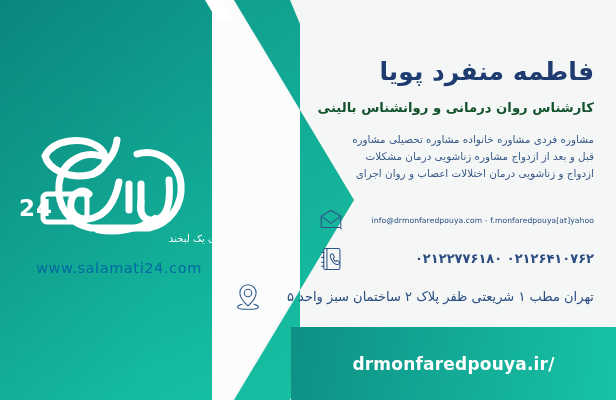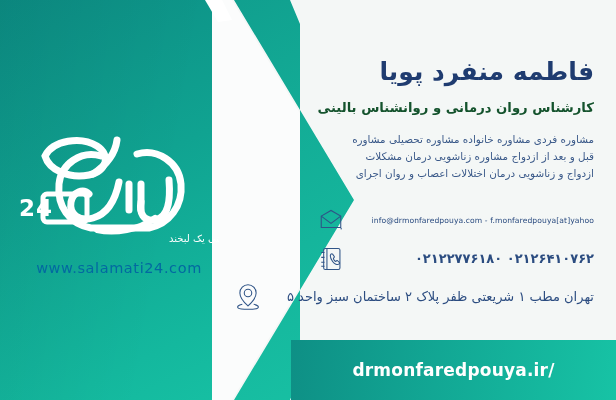--- a/index.html
+++ b/index.html
@@ -134,21 +134,21 @@
     white-space:nowrap;
     direction:rtl;
   }
   .email-text { font-size:7.6px; letter-spacing:.1px; direction:ltr; text-align:right; }
   .phone-text { font-size:13px; letter-spacing:.4px;font-weight:bold; }
   .addr-text  { font-size:13px; }
 
   
   .banner {
     position:absolute; right:0; bottom:0;
-    width:325px; height:60px;
+    width:325px; height:73px;
     background:linear-gradient(100deg,#0e8f85 0%,#12a794 45%,#17c3a5 100%);
     z-index:7;
     display:flex; align-items:center; justify-content:center;
   }
   .banner-text {
     color:#ffffff;
     font-size:17px;
     font-weight:bold;
     direction:ltr;
     letter-spacing:0.2px;

